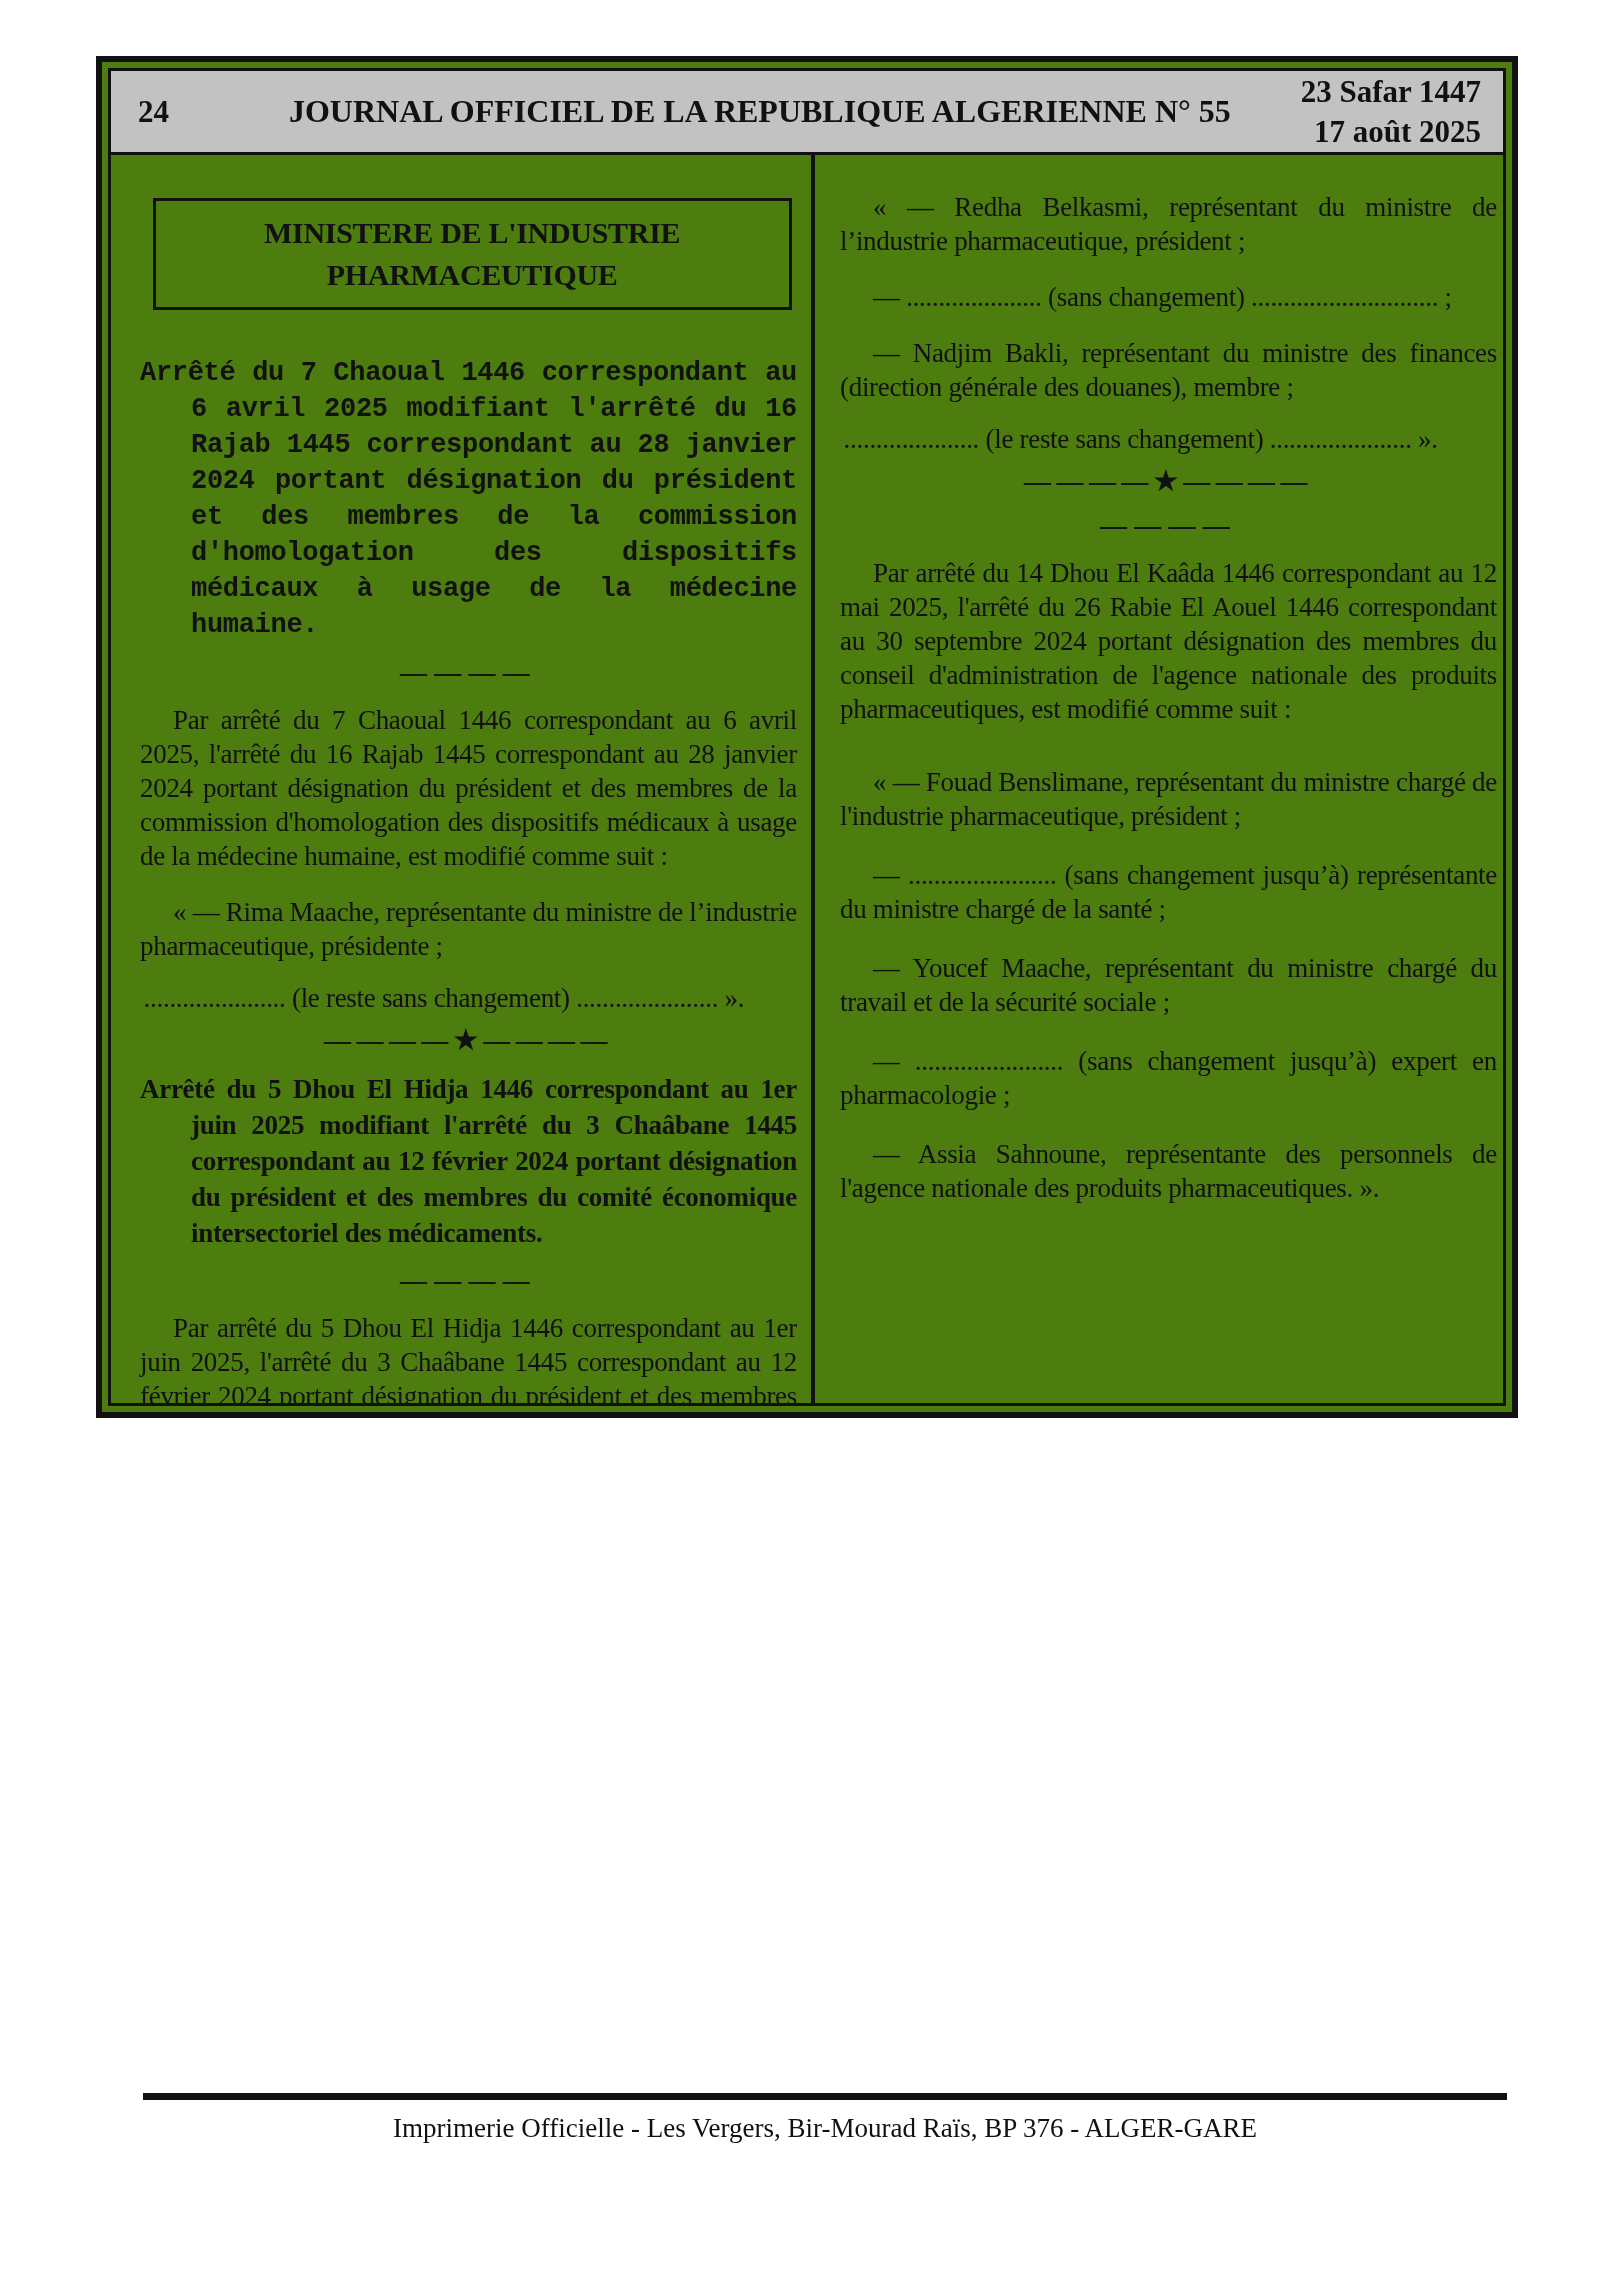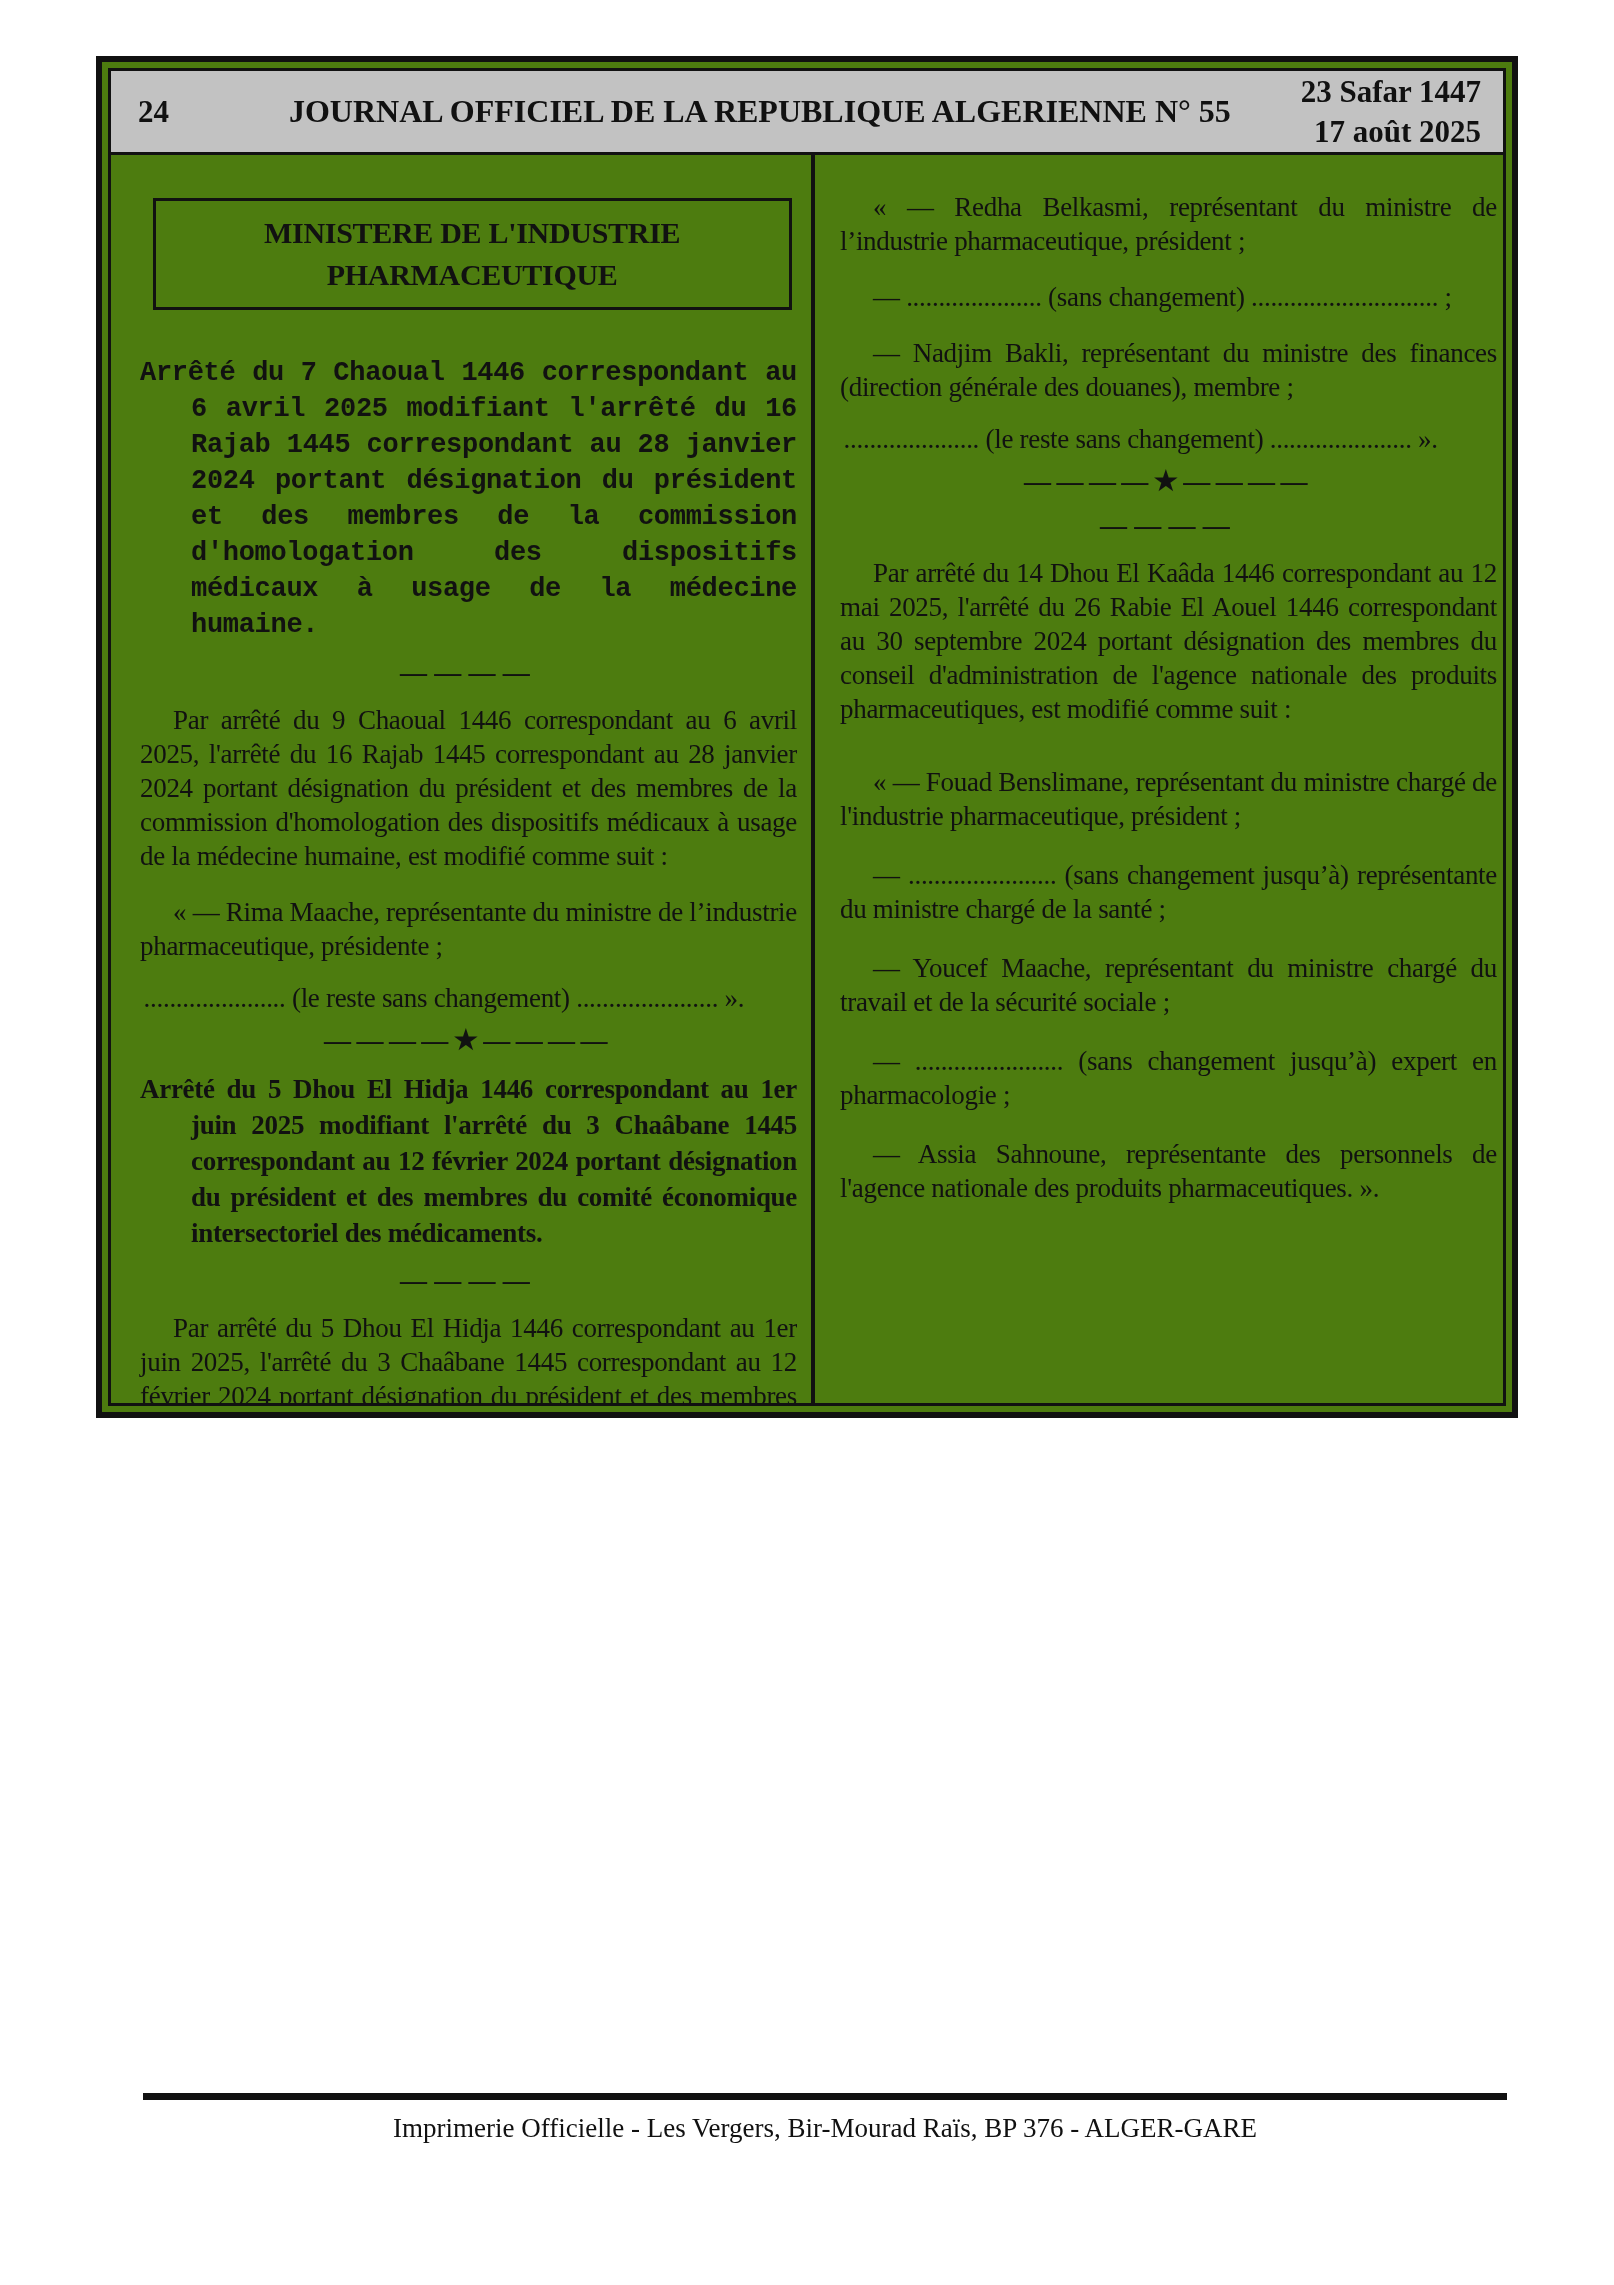--- a/index.html
+++ b/index.html
@@ -80,21 +80,21 @@
 
       <div class="col col-left">
         <div class="ministry-box">
           <div>MINISTERE DE L'INDUSTRIE</div>
           <div>PHARMACEUTIQUE</div>
         </div>
 
         <p class="decree-title mt50">Arrêté du 7 Chaoual 1446 correspondant au 6 avril 2025 modifiant l'arrêté du 16 Rajab 1445 correspondant au 28 janvier 2024 portant désignation du président et des membres de la commission d'homologation des dispositifs médicaux à usage de la médecine humaine.</p>
         <div class="sep mt16">————</div>
 
-        <p class="para mt18">Par arrêté du 9 Chaoual 1446 correspondant au 6 avril 2025, l'arrêté du 16 Rajab 1445 correspondant au 28 janvier 2024 portant désignation du président et des membres de la commission d'homologation des dispositifs médicaux à usage de la médecine humaine, est modifié comme suit :</p>
+        <p class="para mt18">Par arrêté du 7 Chaoual 1446 correspondant au 6 avril 2025, l'arrêté du 16 Rajab 1445 correspondant au 28 janvier 2024 portant désignation du président et des membres de la commission d'homologation des dispositifs médicaux à usage de la médecine humaine, est modifié comme suit :</p>
         <p class="para mt24">« — Rima Maache, représentante du ministre de l’industrie pharmaceutique, présidente ;</p>
         <p class="para dots-line mt20">...................... (le reste sans changement) ...................... ».</p>
 
         <div class="sep star">————★————</div>
 
         <p class="decree-title mt18">Arrêté du 5 Dhou El Hidja 1446 correspondant au 1er juin 2025 modifiant l'arrêté du 3 Chaâbane 1445 correspondant au 12 février 2024 portant désignation du président et des membres du comité économique intersectoriel des médicaments.</p>
         <div class="sep mt16">————</div>
 
         <p class="para mt18">Par arrêté du 5 Dhou El Hidja 1446 correspondant au 1er juin 2025, l'arrêté du 3 Chaâbane 1445 correspondant au 12 février 2024 portant désignation du président et des membres du comité économique intersectoriel des médicaments, est modifié comme suit :</p>
       </div>

